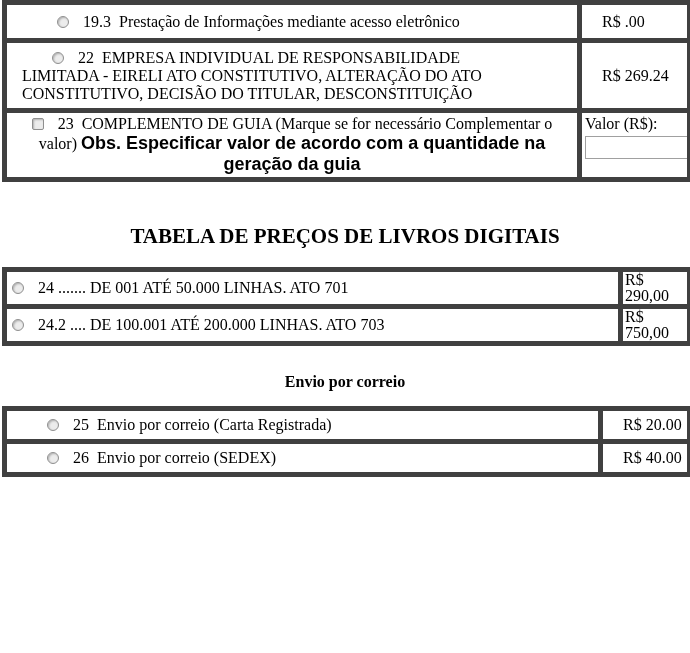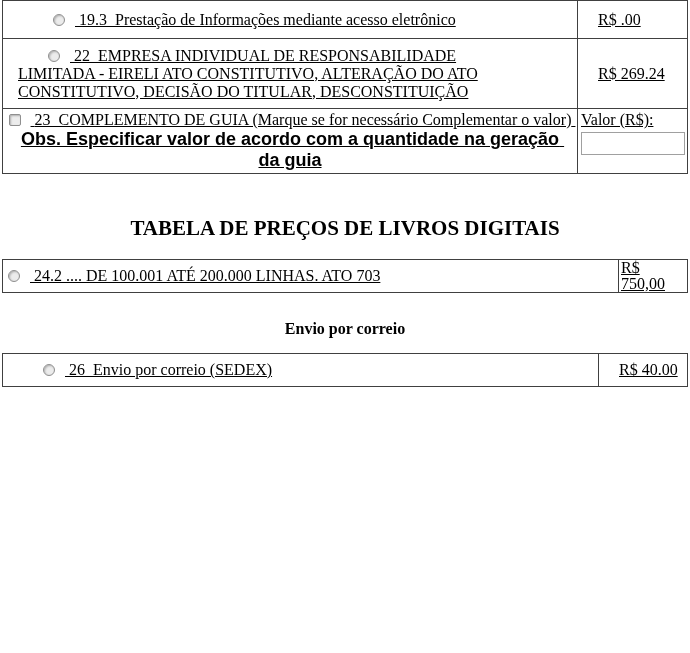--- a/index.html
+++ b/index.html
@@ -1,21 +1,21 @@
 <!DOCTYPE html>
 <html><head>
 <meta charset="utf-8">
 <style>
   html,body{margin:0;padding:0;}
   body{
     width:690px;height:653px;overflow:hidden;background:#ffffff;color:#000000;
     font-family:"Liberation Serif","DejaVu Serif",serif;font-size:16px;
   }
   table{border-collapse:collapse;table-layout:fixed;margin-left:2px;width:685px;}
-  td{border:1px solid #404040;vertical-align:middle;padding:2px 4px;overflow:hidden;text-decoration:underline;}
+  td{border:5px solid #404040;vertical-align:middle;padding:2px 4px;overflow:hidden;}
   .pre{white-space:pre-wrap;}
   .line{display:block;}
 
   
   td.desc{text-align:left;}
   td.r193,td.r20{padding-left:5px;text-indent:45px;}
   td.r20{text-indent:45px;}
   td.r21{padding-left:40px;}
   td.r21 .first{margin-left:5px;}
   td.r22{padding-left:15px;margin-top:47px;}
@@ -109,20 +109,29 @@
 
 <div class="h-books">TABELA DE PREÇOS DE LIVROS DIGITAIS</div>
 
 <table>
   <colgroup>
       <col style="width:616px">
       <col style="width:69px">
     </colgroup>
 
   <tbody>
+      <tr class="hbook">
+    <td class="desc book">
+      <input type="radio" name="book-option" style="">
+      <span class="pre">24 ....... DE 001 ATÉ 50.000 LINHAS. ATO 701</span>
+    </td>
+    <td class="price-narrow">
+      <span>R$ 290,00</span>
+    </td>
+  </tr>
 
 
   <tr class="hbook">
     <td class="desc book">
       <input type="radio" name="book-option" style="">
       <span class="pre">24.2 .... DE 100.001 ATÉ 200.000 LINHAS. ATO 703</span>
     </td>
     <td class="price-narrow">
       <span>R$ 750,00</span>
     </td>
@@ -132,20 +141,29 @@
 
 <div class="h-mail">Envio por correio</div>
 
 <table>
   <colgroup>
       <col style="width:596px">
       <col style="width:89px">
     </colgroup>
 
   <tbody>
+      <tr class="hmail">
+    <td class="desc mailrow">
+      <input type="radio" name="mail-option" style="">
+      <span class="pre">25  Envio por correio (Carta Registrada)</span>
+    </td>
+    <td class="price">
+      <span>R$ 20.00</span>
+    </td>
+  </tr>
 
   <tr class="hmail">
     <td class="desc mailrow">
       <input type="radio" name="mail-option" style="">
       <span class="pre">26  Envio por correio (SEDEX)</span>
     </td>
     <td class="price">
       <span>R$ 40.00</span>
     </td>
   </tr>

